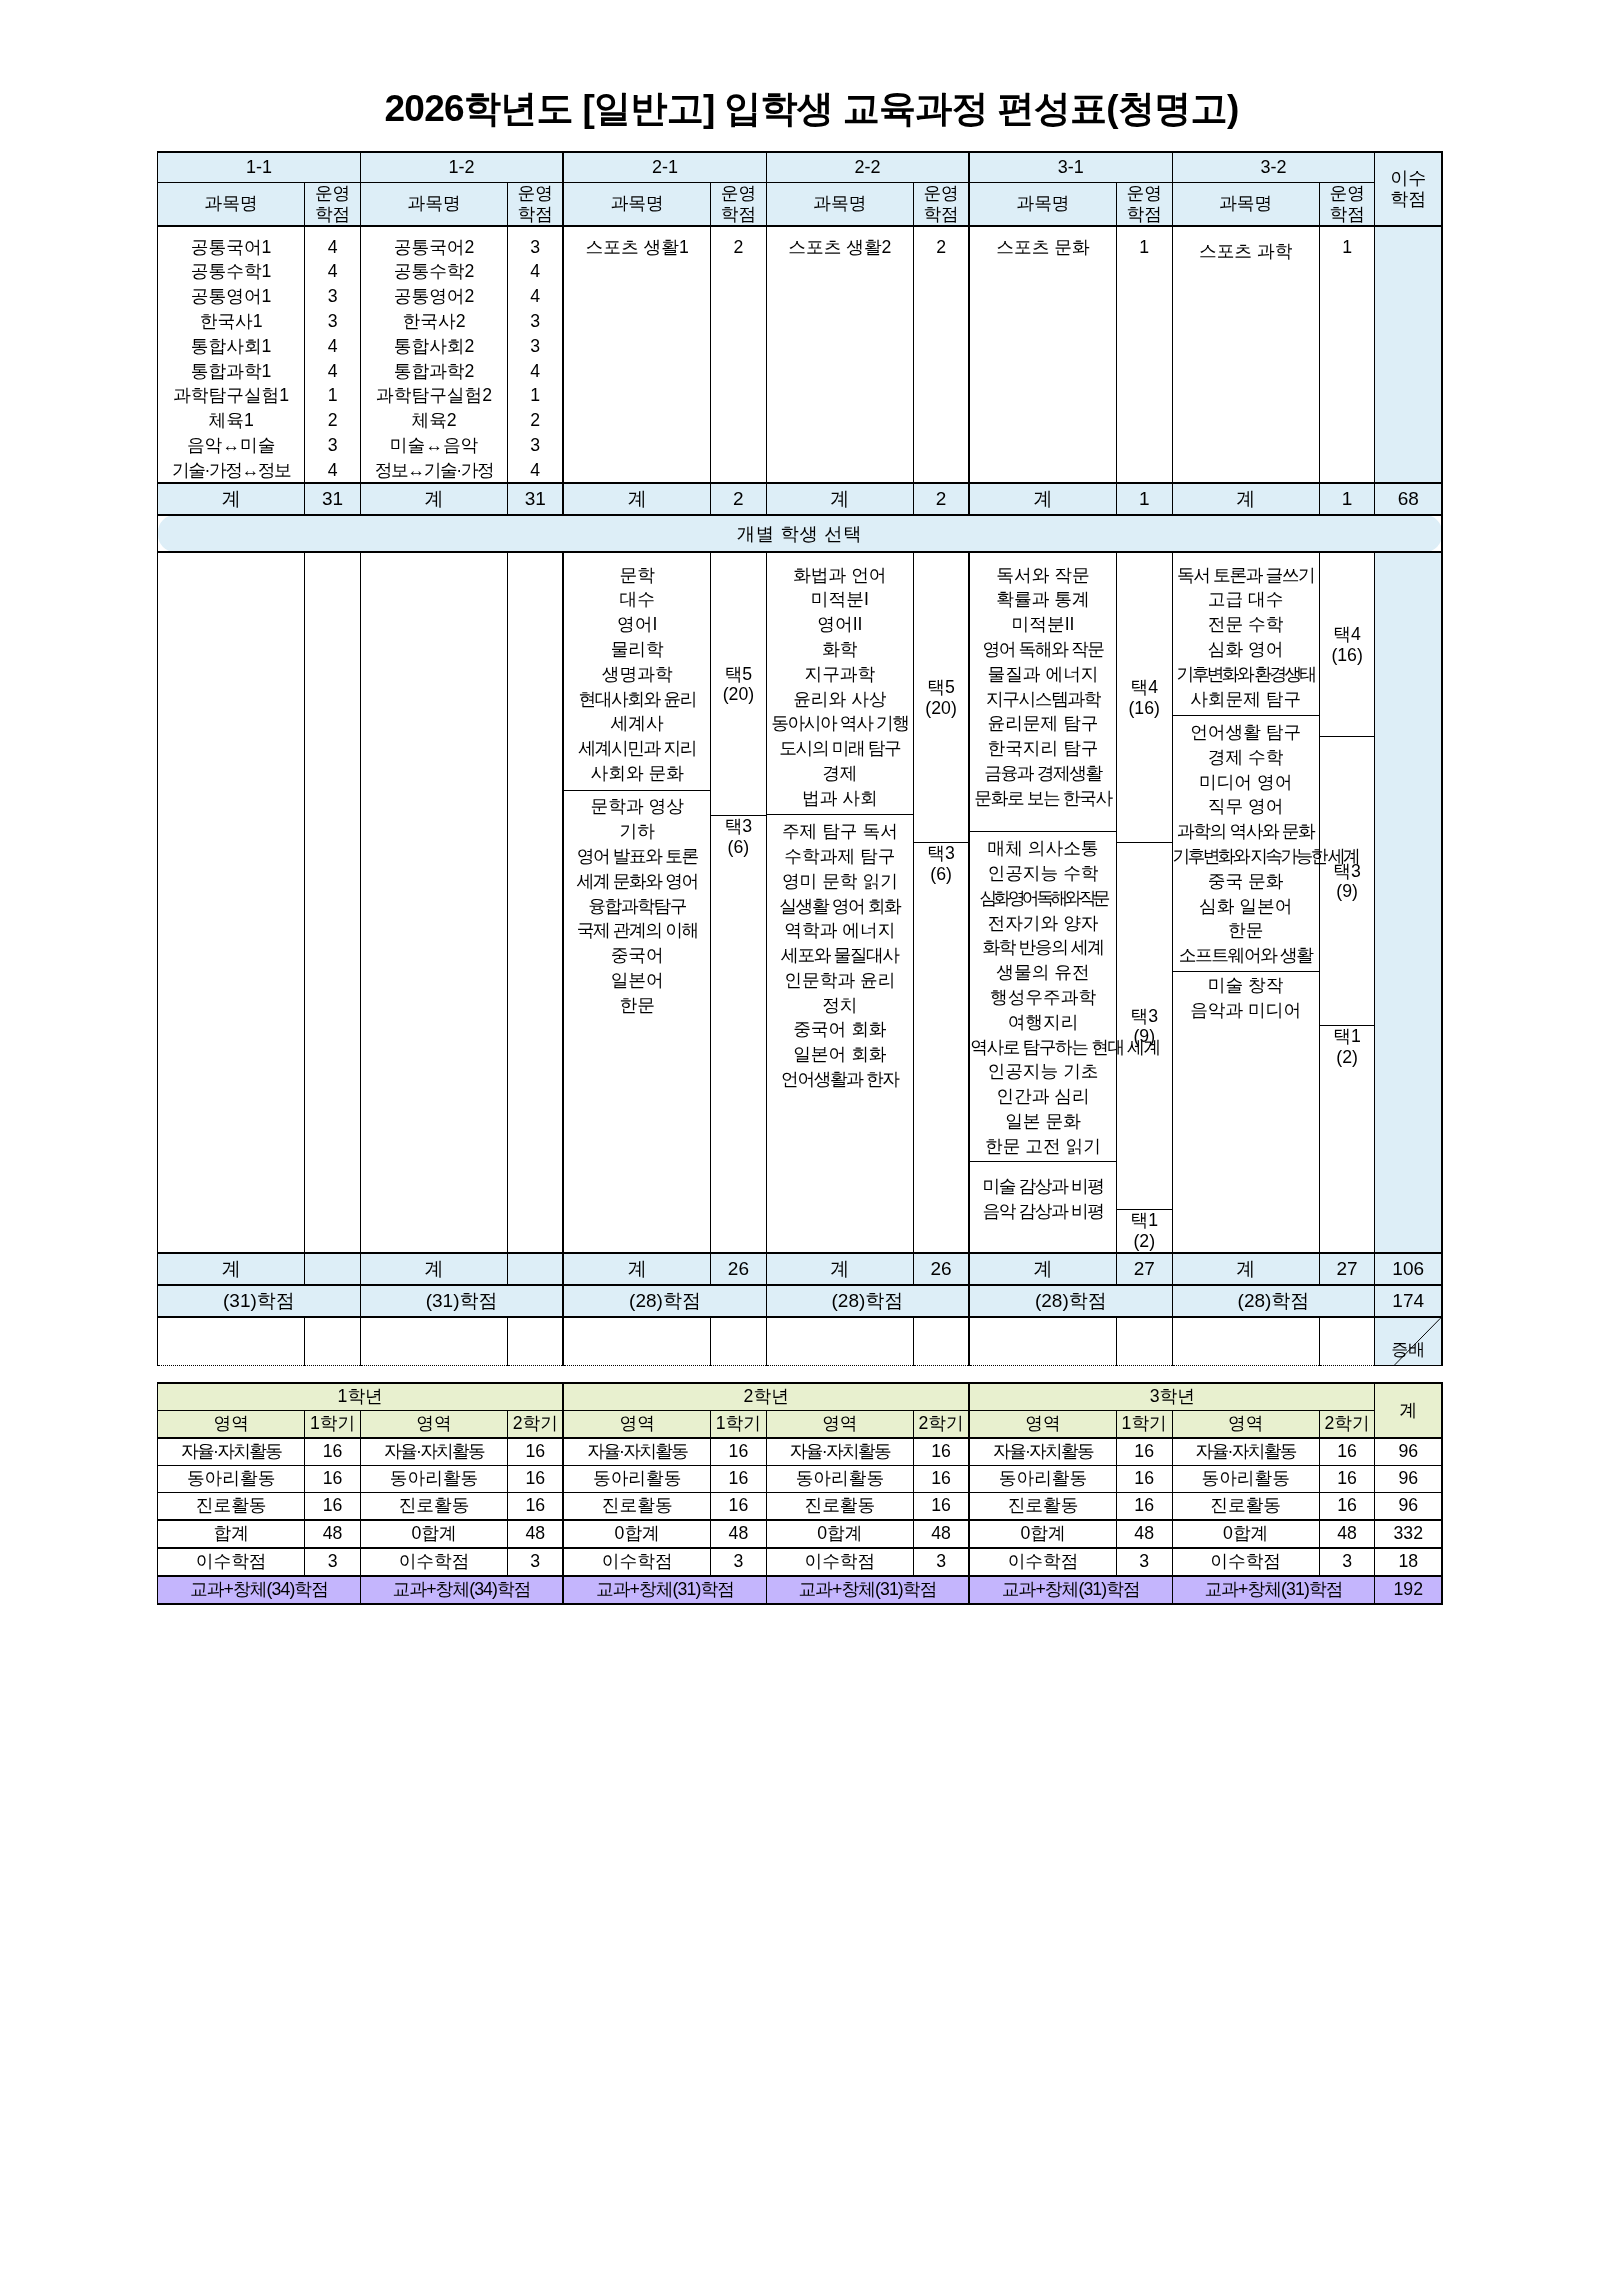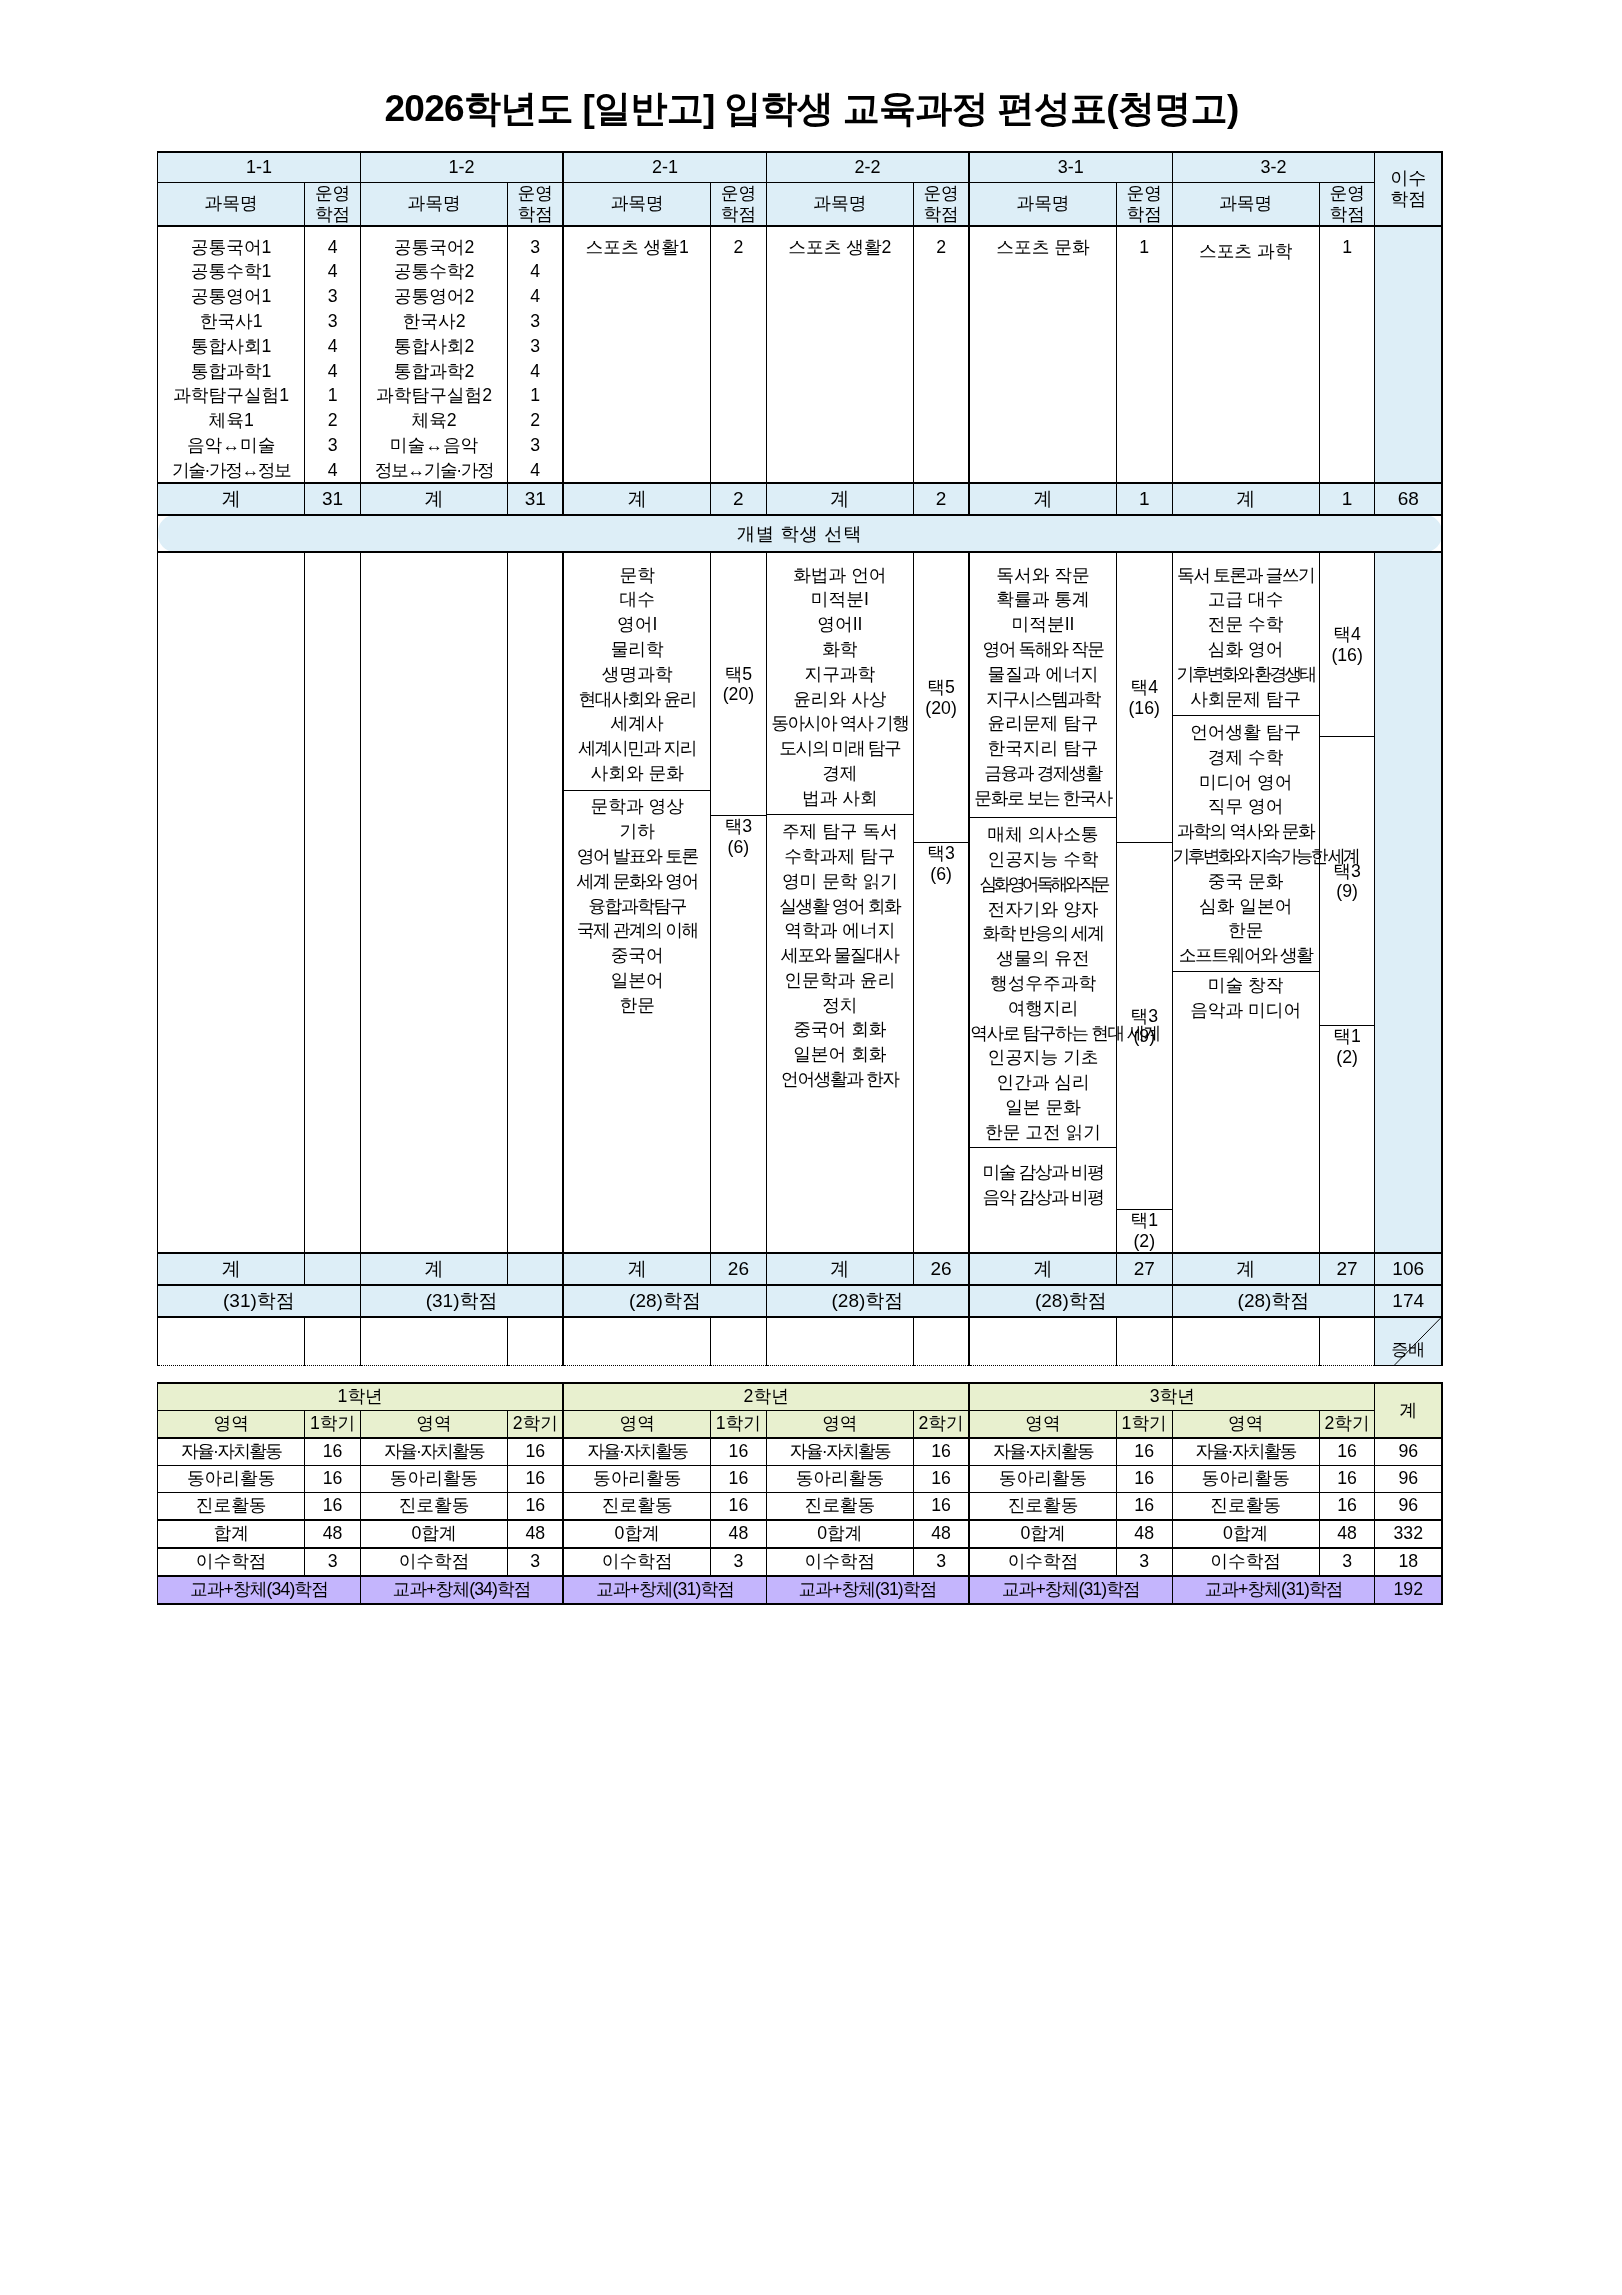--- a/index.html
+++ b/index.html
@@ -398,21 +398,21 @@
           </td>
                   </tr>
         </tbody>
               </table>
       </td>
 
       <td class="thickL" style="padding:0;vertical-align:top">
         <table style="width:100%;border-collapse:collapse;table-layout:fixed">
           <tbody>
                   <tr>
-                    <td style="border:none;border-bottom:0.7px solid #000;padding-top:9.2px;padding-bottom:7px">
+                    <td style="border:none;border-bottom:0.7px solid #000;padding-top:9.2px;padding-bottom:21px">
             <div class="stack">
               <div>독서와 작문</div>
               <div>확률과 통계</div>
               <div>미적분II</div>
               <div class="sq">영어 독해와 작문</div>
               <div>물질과 에너지</div>
               <div class="sq">지구시스템과학</div>
               <div>윤리문제 탐구</div>
               <div>한국지리 탐구</div>
               <div class="sq">금융과 경제생활</div>

